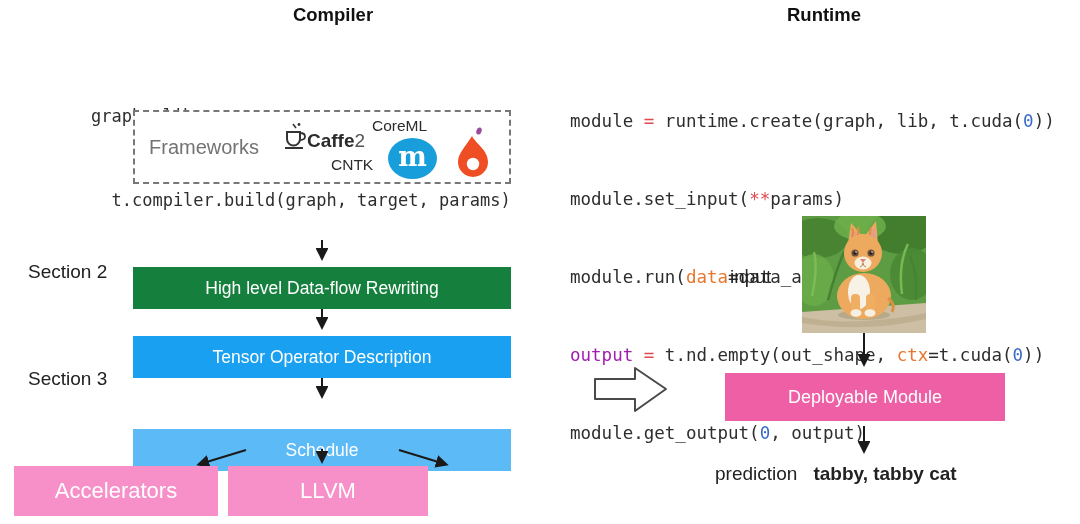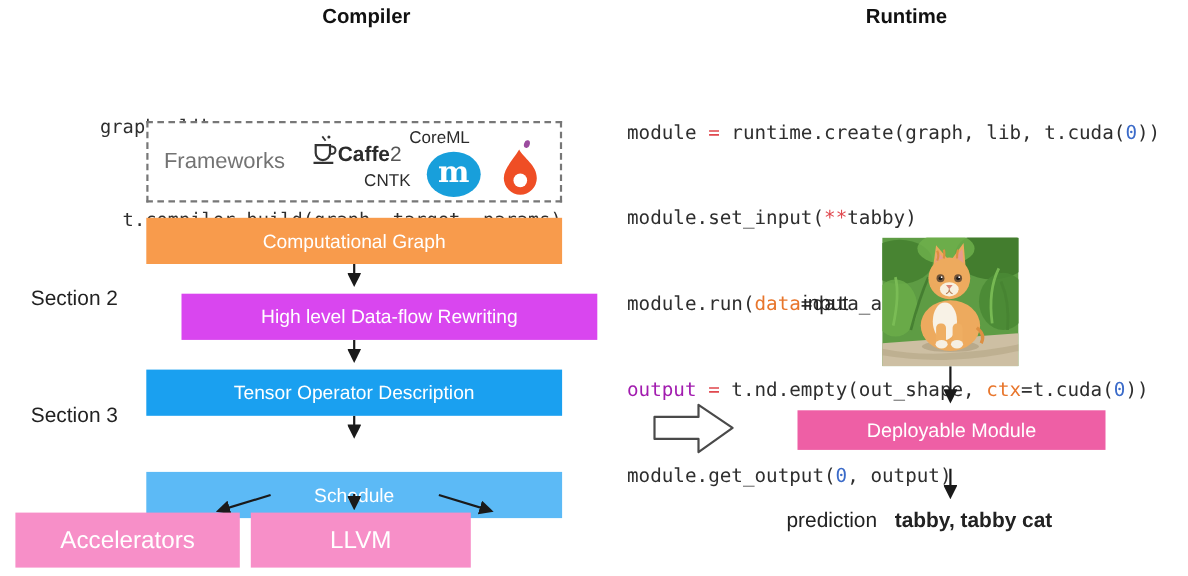--- a/index.html
+++ b/index.html
@@ -7,21 +7,21 @@
           font-family:"Liberation Sans",sans-serif;color:#1a1a1a;}
   .abs{position:absolute;}
   .title{font-size:18.5px;font-weight:600;color:#111;text-align:center;width:400px;}
   .code{font-family:"DejaVu Sans Mono","Liberation Mono",monospace;color:#2e2e2e;white-space:pre;}
   .code-left{font-size:17px;line-height:28px;}
   .code-right{font-size:17.5px;line-height:26px;}
   .flowbox{width:378px;height:42px;left:133px;display:flex;align-items:center;justify-content:center;
            color:#fff;font-size:17.5px;}
   .pinkbox{height:50px;top:466px;display:flex;align-items:center;justify-content:center;
            color:#fff;font-size:22px;}
-  .modulebox{left:725px;top:373px;width:280px;height:36px;display:flex;align-items:center;
+  .modulebox{left:725px;top:373px;width:280px;height:48px;display:flex;align-items:center;
            justify-content:center;color:#fff;font-size:18px;}
   .sectionlabel{font-size:19px;color:#222;left:28px;}
   .sidelabel{font-size:19px;color:#222;padding-left:20px;}
   .fwbox{left:133px;top:110px;width:378px;height:74px;border:2px dashed #777;background:#fff;box-sizing:border-box;}
   .fwlabel{left:14px;top:24px;font-size:20px;color:#737373;}
   .caffetext{left:172px;top:18px;font-size:19px;color:#2b2b2b;font-weight:bold;}
   .caffetext .num{font-weight:normal;color:#555;}
   .smalllogo{font-size:15.5px;color:#2b2b2b;}
   .mxnet{left:253px;top:26px;width:49px;height:41px;border-radius:50%;background:#189FDB;
          display:flex;align-items:center;justify-content:center;color:#fff;
@@ -64,22 +64,21 @@
     <div class="abs mxnet">
         <span style="position:relative;top:-2px;">m</span>
       </div>
     <svg class="abs" style="left:318px;top:12px;" width="40" height="56" viewBox="0 0 40 56">
       <ellipse cx="26" cy="7" rx="2.6" ry="3.6" transform="rotate(18 26 7)" fill="#9C4C9F"></ellipse>
       <path d="M19,12 C23,20 35,26 35,38 A15,15 0 1 1 5,38 C5,29 13,22 19,12 Z" fill="#EF4E25"></path>
       <circle cx="20" cy="40" r="6.2" fill="#fff"></circle>
     </svg>
   </div>
 
-  <div class="abs flowbox" style="top: 198px; background-color: rgb(248, 155, 76);">Computational Graph</div>
-  <div class="abs flowbox" style="top: 267px; background-color: #d946ef; margin-left: 32px;">High level Data-flow Rewriting</div>
+  <div class="abs flowbox" style="top: 267px; background-color: #15803d;">High level Data-flow Rewriting</div>
   <div class="abs flowbox" style="top: 336px; background-color: rgb(26, 160, 240);">Tensor Operator Description</div>
   <div class="abs flowbox" style="top: 405px; background-color: rgb(92, 186, 246); margin-top: 24px;">Schedule</div>
 
   <div class="abs sectionlabel" style="top:261px;">Section 2</div>
   <div class="abs sectionlabel" style="top:368px;">Section 3</div>
 
   <svg class="abs" style="left:316px;top:240px;" width="12" height="26">
       <line x1="6" y1="0" x2="6" y2="17" stroke="#1a1a1a" stroke-width="2" marker-end="url(#ah)"></line>
     </svg>
   <svg class="abs" style="left:316px;top:309px;" width="12" height="26">
@@ -103,21 +102,21 @@
   <div class="abs pinkbox" style="left: 228px; width: 200px; background-color: rgb(247, 143, 200);">LLVM</div>
 
   <svg class="abs" style="left:593px;top:366px;" width="76" height="48" viewBox="0 0 76 48">
     <path d="M2,13 L42,13 L42,2 L73,23 L42,45 L42,33 L2,33 Z" fill="#fff" stroke="#4a4a4a" stroke-width="2" stroke-linejoin="round"></path>
   </svg>
 
   <div class="abs title" style="left:624px;top:4px;">Runtime</div>
 
   <div class="abs code code-right" style="left:570px;top:56px;">
     <div class="code-line"><span style="color: rgb(46, 46, 46);">module </span><span style="color: rgb(224, 73, 79);">=</span><span style="color: rgb(46, 46, 46);"> runtime.create(graph, lib, t.cuda(</span><span style="color: rgb(59, 107, 201);">0</span><span style="color: rgb(46, 46, 46);">))</span></div>
-    <div class="code-line"><span style="color: rgb(46, 46, 46);">module.set_input(</span><span style="color: rgb(224, 73, 79);">**</span><span style="color: rgb(46, 46, 46);">tabby)</span></div>
+    <div class="code-line"><span style="color: rgb(46, 46, 46);">module.set_input(</span><span style="color: rgb(224, 73, 79);">**</span><span style="color: rgb(46, 46, 46);">params)</span></div>
     <div class="code-line"><span style="color: rgb(46, 46, 46);">module.run(</span><span style="color: rgb(232, 118, 44);">data</span><span style="color: rgb(46, 46, 46);">=data_array)</span></div>
     <div class="code-line"><span style="color: #a21caf;">output </span><span style="color: rgb(224, 73, 79);">=</span><span style="color: rgb(46, 46, 46);"> t.nd.empty(out_shape, </span><span style="color: rgb(232, 118, 44);">ctx</span><span style="color: rgb(46, 46, 46);">=t.cuda(</span><span style="color: rgb(59, 107, 201);">0</span><span style="color: rgb(46, 46, 46);">))</span></div>
     <div class="code-line"><span style="color: rgb(46, 46, 46);">module.get_output(</span><span style="color: rgb(59, 107, 201);">0</span><span style="color: rgb(46, 46, 46);">, output)</span></div>
   </div>
 
   <div class="abs sidelabel" style="left:710px;top:266px;">input</div>
 
   <svg class="abs" style="left:802px;top:216px;" width="124" height="117" viewBox="0 0 124 117">
     <rect width="124" height="117" fill="#5E9C44"></rect>
     <ellipse cx="16" cy="22" rx="30" ry="20" fill="#44802F" opacity="0.85"></ellipse>

